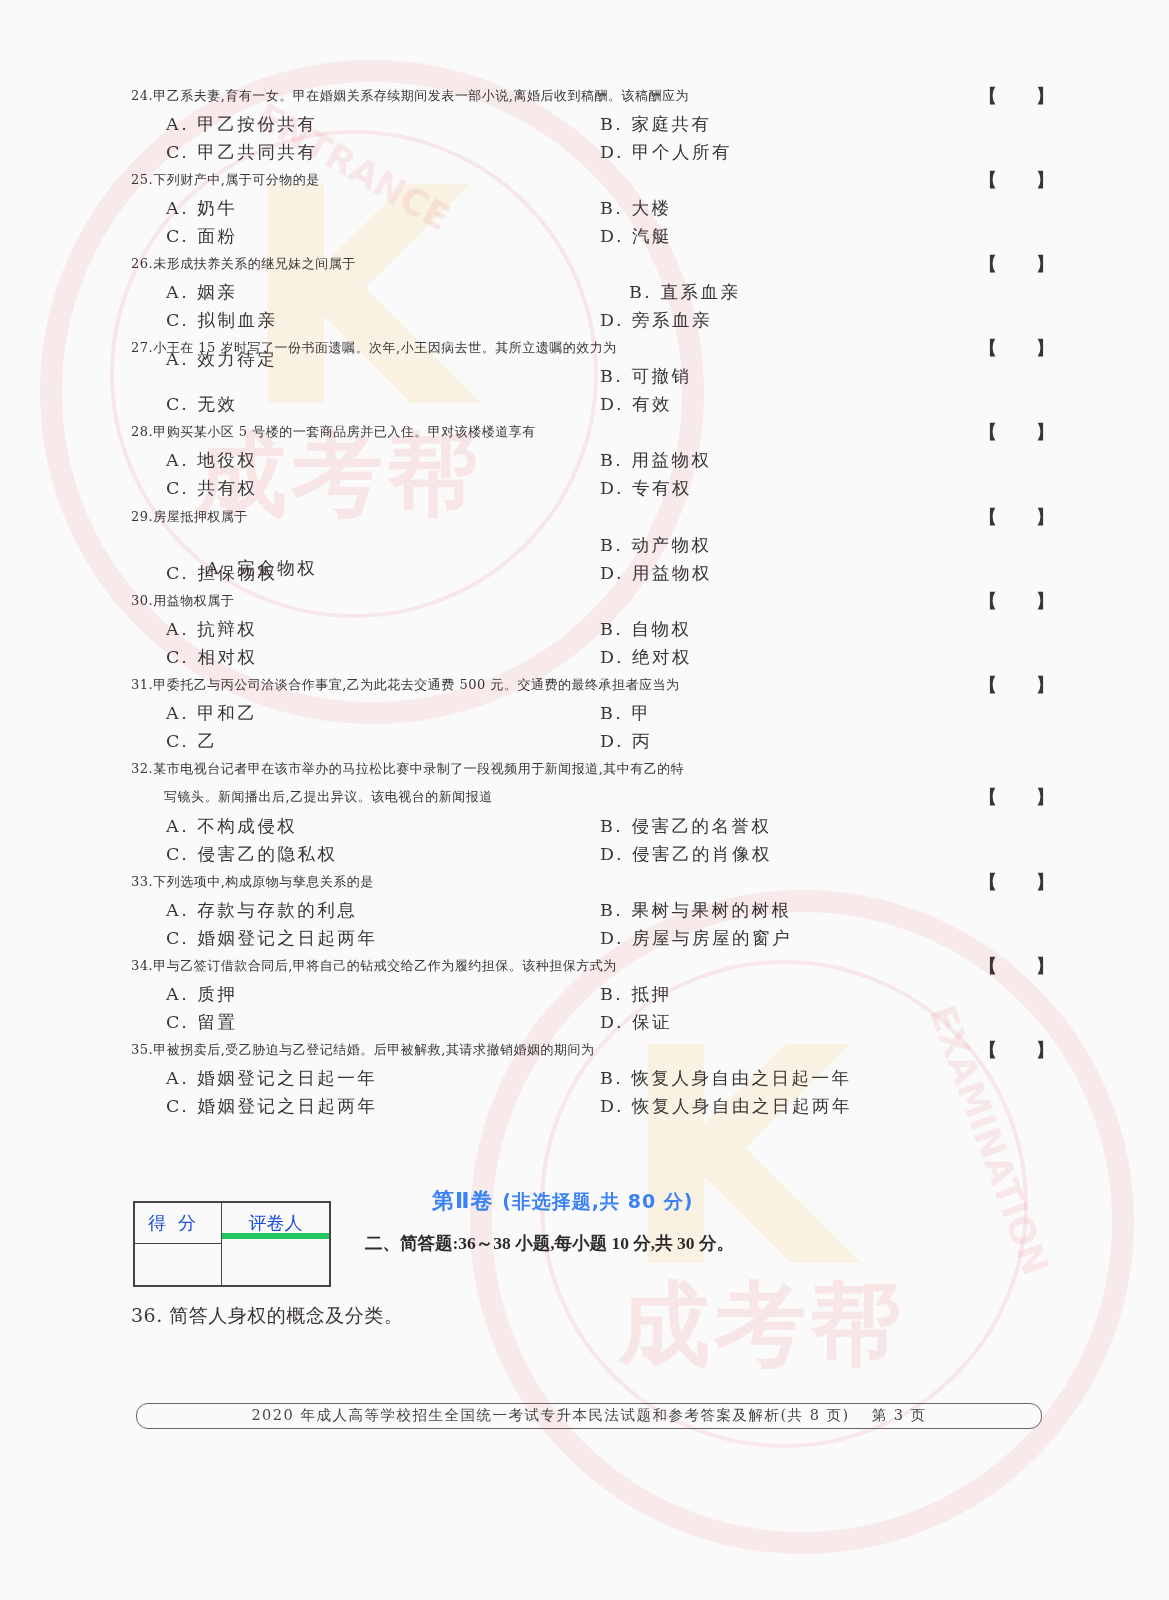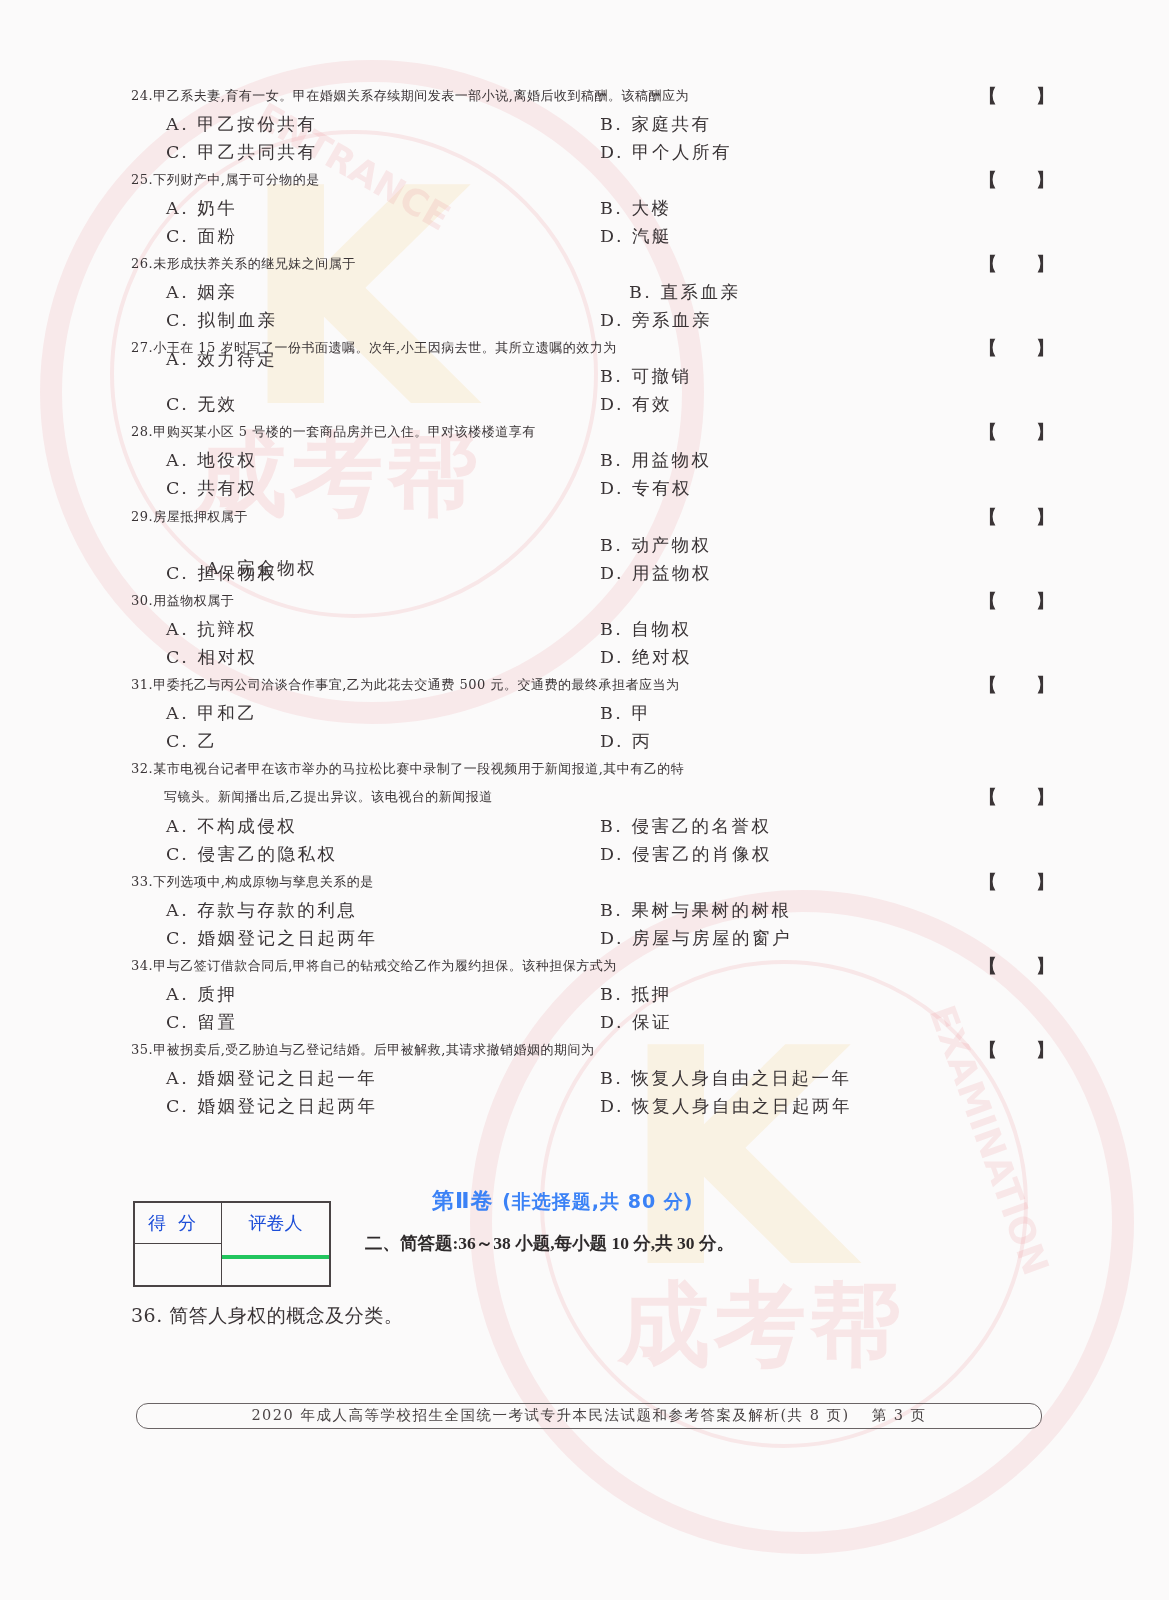--- a/index.html
+++ b/index.html
@@ -67,21 +67,21 @@
     border: 2px solid #4a4445;
     box-sizing: border-box;
     font-family: "DejaVu Serif", serif;
   }
   .score-table .cell {
     position: absolute; box-sizing: border-box;
     font-size: 18px; text-align: center; line-height: 40px;
     color: #1d4ed8;
   }
   .score-table .c1 { left: 0; top: 0; width: 87px; height: 41px; border-right: 1px solid #4a4445; border-bottom: 1px solid #4a4445; letter-spacing: 12px; }
-  .score-table .c2 { left: 87px; top: 0; width: 107px; height: 56px; border-bottom: 4px solid #22c55e; }
+  .score-table .c2 { left: 87px; top: 0; width: 107px; height: 36px; border-bottom: 6px solid #22c55e; }
   .score-table .c3 { left: 0; top: 41px; width: 87px; height: 41px; border-right: 1px solid #4a4445; }
   .score-table .c4 { left: 87px; top: 41px; width: 107px; height: 41px; }
 
   .part-heading {
     position: absolute; left: 365px; top: 1231px;
     font-family: Liberation Serif, serif; font-weight: bold;
     font-size: 17.5px; color: #2e2a2b; white-space: nowrap;
   }
   .q36 {
     position: absolute; left: 131px; top: 1301px;

